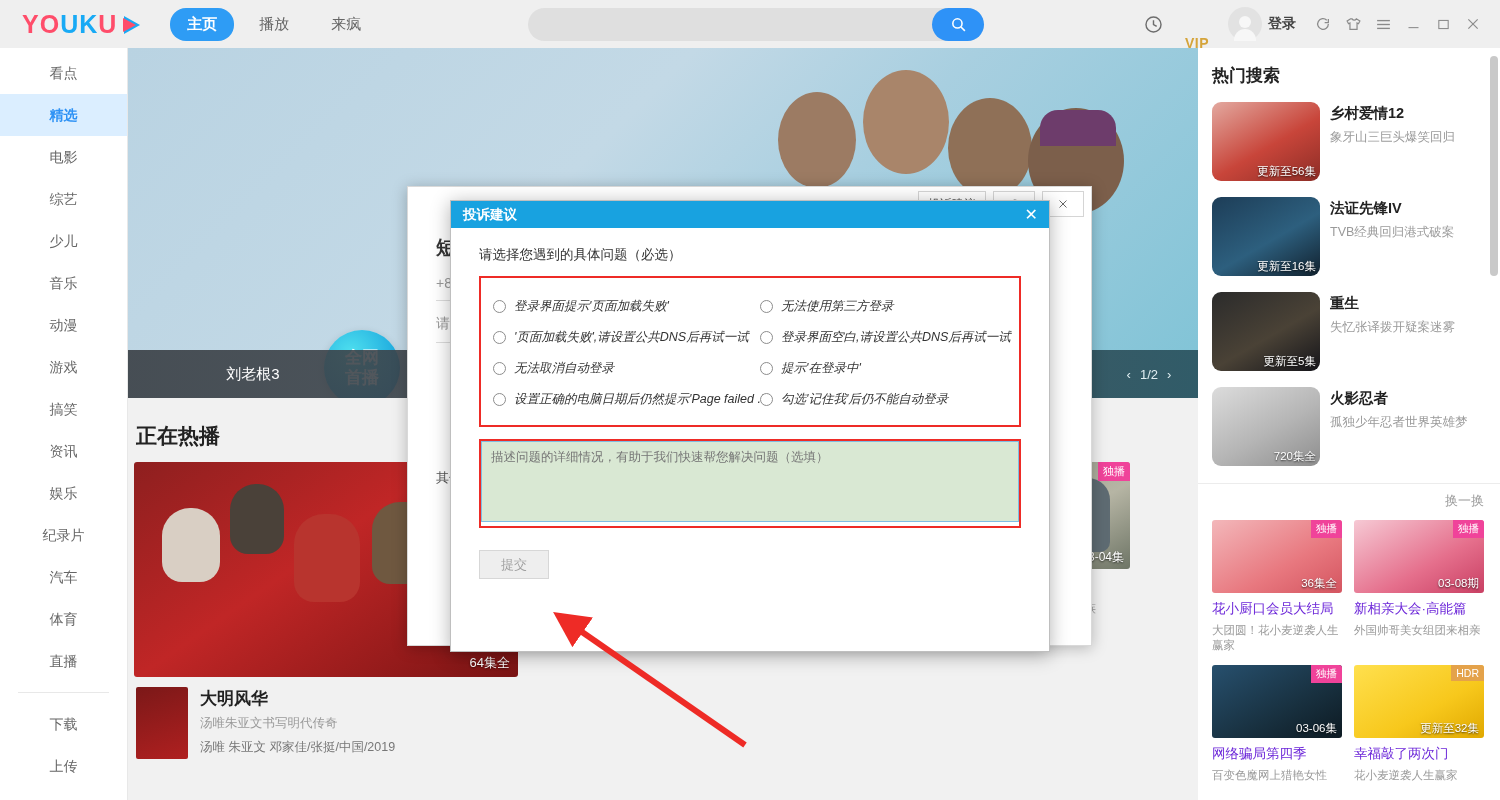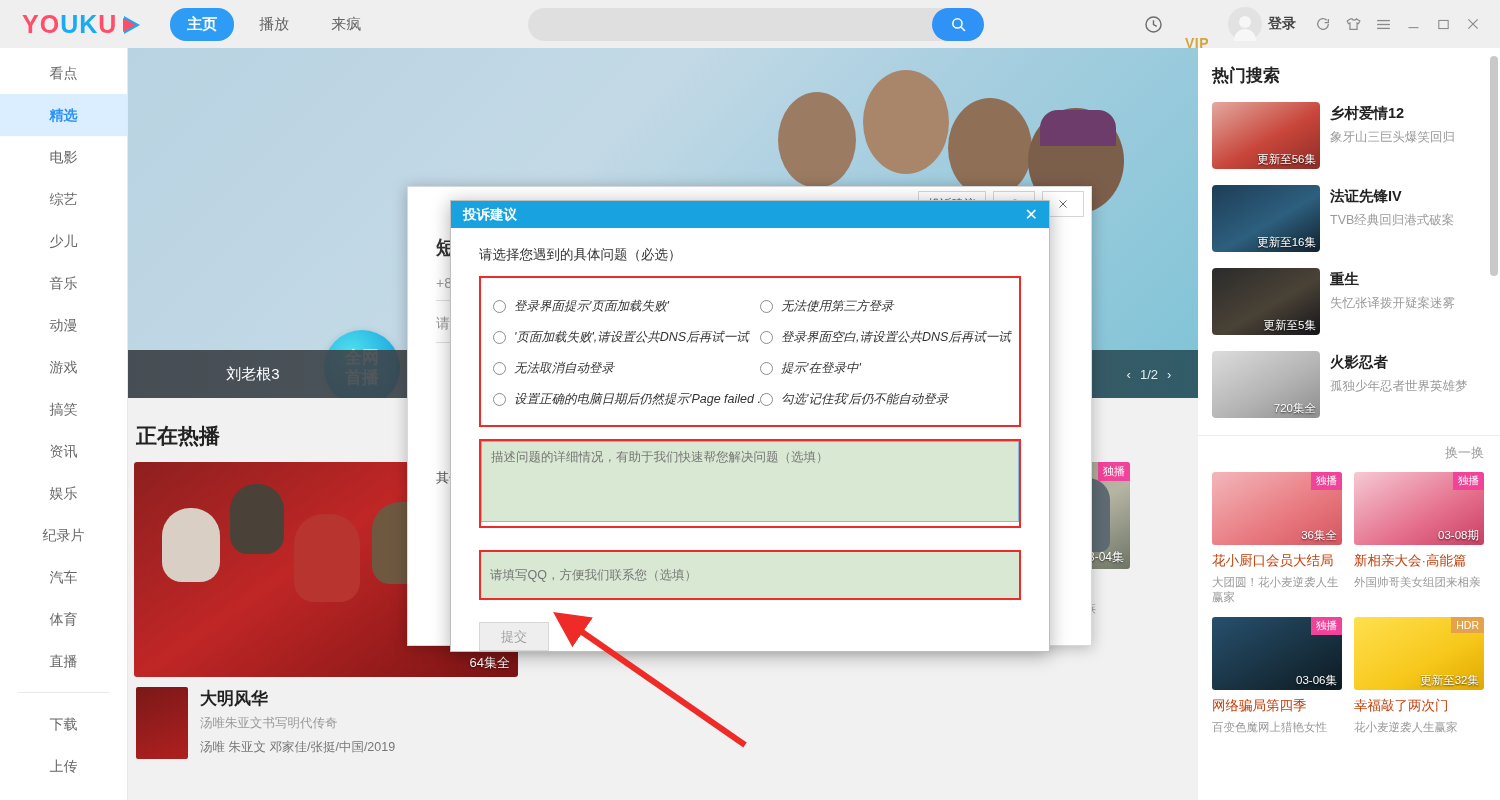--- a/index.html
+++ b/index.html
@@ -119,34 +119,34 @@
   .smcard .thumb { position:relative; width:190px; height:107px; border-radius:3px; overflow:hidden; }
   .smcard .ep { position:absolute; right:6px; bottom:3px; color:#fff; font-size:12px; text-shadow:0 1px 2px rgba(0,0,0,.7);}
   .smcard .tag { position:absolute; right:0; top:0; background:#f0439a; color:#fff; font-size:11px; padding:2px 5px; }
   .smcard .t1 { font-size:14px; color:#222; margin-top:8px; }
   .smcard .t2 { font-size:12px; color:#999; margin-top:5px; }
 
   
   .rightpanel { position:absolute; left:1198px; top:48px; width:302px; height:752px; background:#fff; }
   .rp-title { font-size:17px; font-weight:bold; color:#222; padding:16px 0 10px 14px; }
   .hs-item { display:flex; gap:10px; padding:5px 14px 11px 14px; cursor:pointer; }
-  .hs-thumb { position:relative; width:108px; height:67px; border-radius:4px; overflow:hidden; flex:0 0 108px;}
+  .hs-thumb { position:relative; width:108px; height:79px; border-radius:9px; overflow:hidden; flex:0 0 108px;}
   .hs-thumb .ep { position:absolute; right:4px; bottom:2px; color:#fff; font-size:11.5px; text-shadow:0 1px 2px rgba(0,0,0,.75);}
   .hs-txt { padding-top:2px; }
   .hs-t1 { font-size:14.5px; font-weight:bold; color:#222; }
   .hs-t2 { font-size:12.5px; color:#9a9a9a; margin-top:6px; }
   .rp-sep { height:1px; background:#ececec; margin:6px 0 0 0; }
   .rp-change { text-align:right; font-size:13px; color:#9a9a9a; padding:8px 16px 6px 0; cursor:pointer;}
   .rp-grid { display:flex; flex-wrap:wrap; gap:12px; padding:4px 0 0 14px; }
   .gcard { width:130px; }
   .gcard .thumb { position:relative; width:130px; height:73px; border-radius:3px; overflow:hidden;}
   .gcard .ep { position:absolute; right:5px; bottom:2px; color:#fff; font-size:11.5px; text-shadow:0 1px 2px rgba(0,0,0,.7);}
   .gcard .tag { position:absolute; right:0; top:0; background:#f0439a; color:#fff; font-size:10.5px; padding:2px 5px;}
   .gcard .tag.hdr { background:#e4a24a; }
-  .gcard .t1 { font-size:13.5px; color:#c2410c; margin-top:7px;}
+  .gcard .t1 { font-size:13.5px; color:#6d28d9; margin-top:7px;}
   .gcard .t2 { font-size:11.5px; color:#9a9a9a; margin-top:5px;}
   .scrollbar { position:absolute; right:2px; top:8px; width:8px; height:220px; background:#c9c9c9; border-radius:4px; }
 
   
   .loginwin {
     position:absolute; left:407px; top:186px; width:685px; height:460px;
     background:#fff; box-shadow:0 2px 14px rgba(0,0,0,.25); border:1px solid #d9d9d9;
   }
   .lw-bar { height:34px; display:flex; justify-content:flex-end; align-items:center; }
   .lw-btn { height:26px; min-width:42px; border:1px solid #d5d5d5; background:#fff; margin-right:7px;
@@ -533,23 +533,20 @@
             <span class="radio"></span>
             <span class="opt-label">勾选'记住我'后仍不能自动登录</span>
           </label>
         </div>
       </div>
 
       <div class="ta-outer">
         <textarea class="ta" placeholder="描述问题的详细情况，有助于我们快速帮您解决问题（选填）" style=""></textarea>
       </div>
 
-      <div class="qq-outer">
-        <input class="qq" value="" placeholder="请填写QQ，方便我们联系您（选填）" style="">
-      </div>
 
       <button class="submit">提交</button>
     </div>
   </div>
 
   <svg class="arrow" viewBox="0 0 210 150">
     <defs>
       <marker id="ah" markerWidth="6" markerHeight="6" refX="4.8" refY="3" orient="auto">
         <path d="M0,0 L6,3 L0,6 z" fill="#ee2b26"></path>
       </marker>

